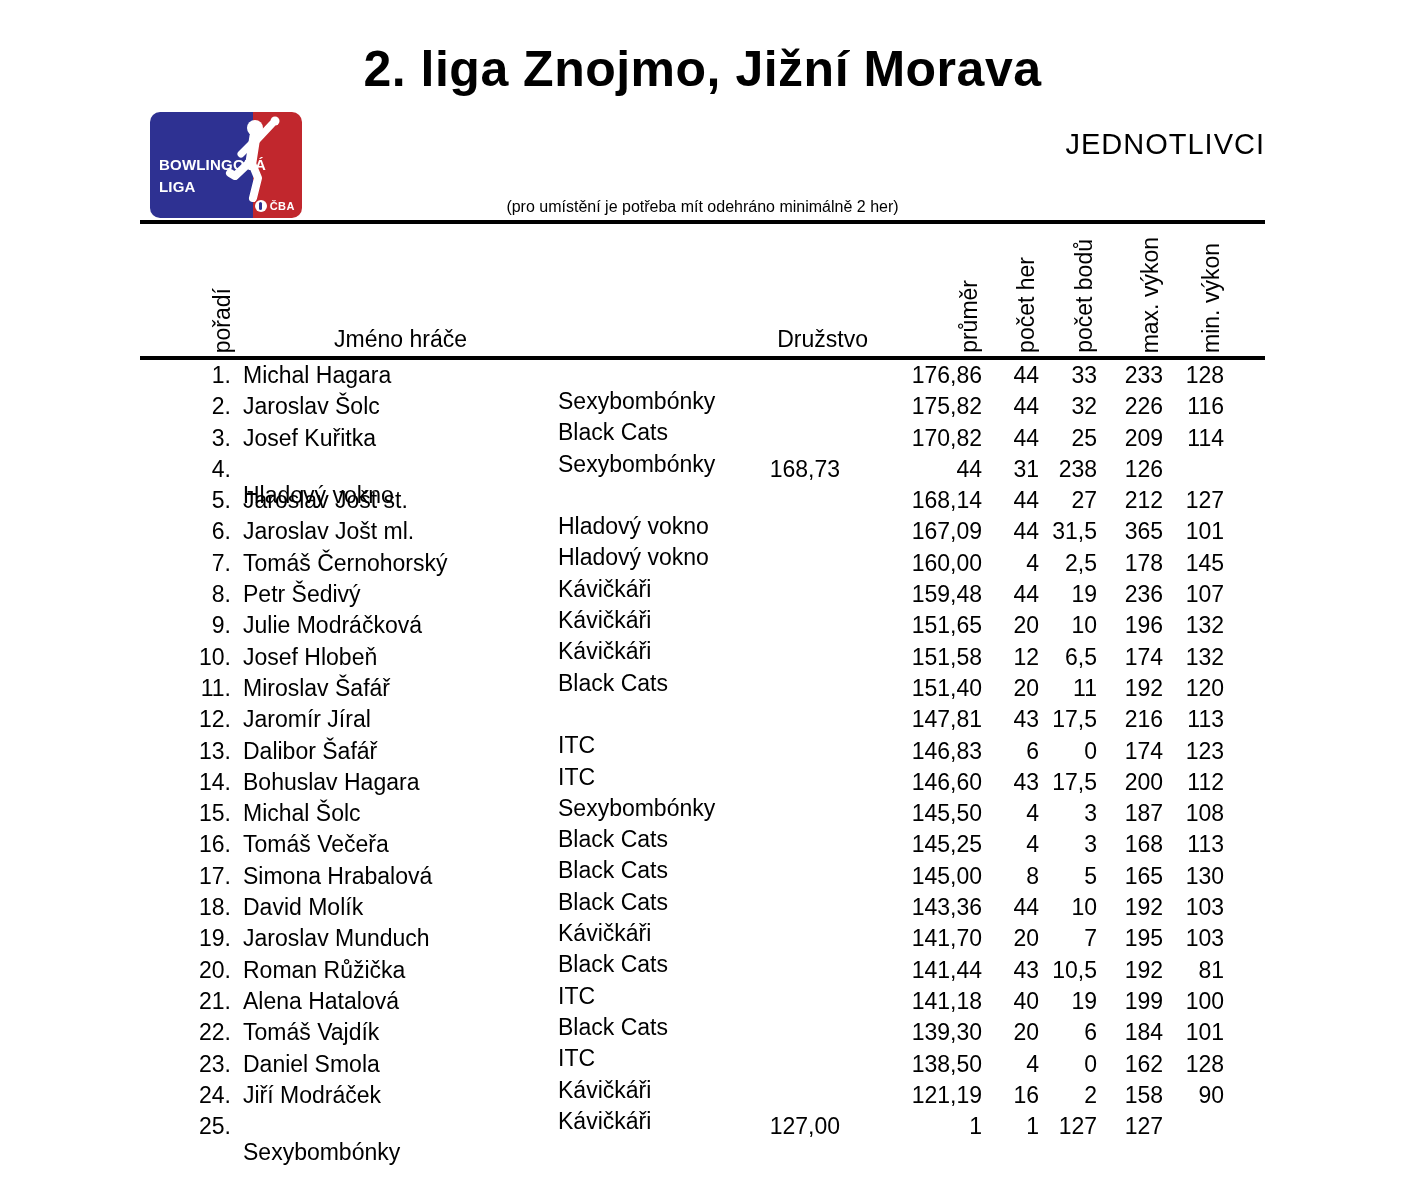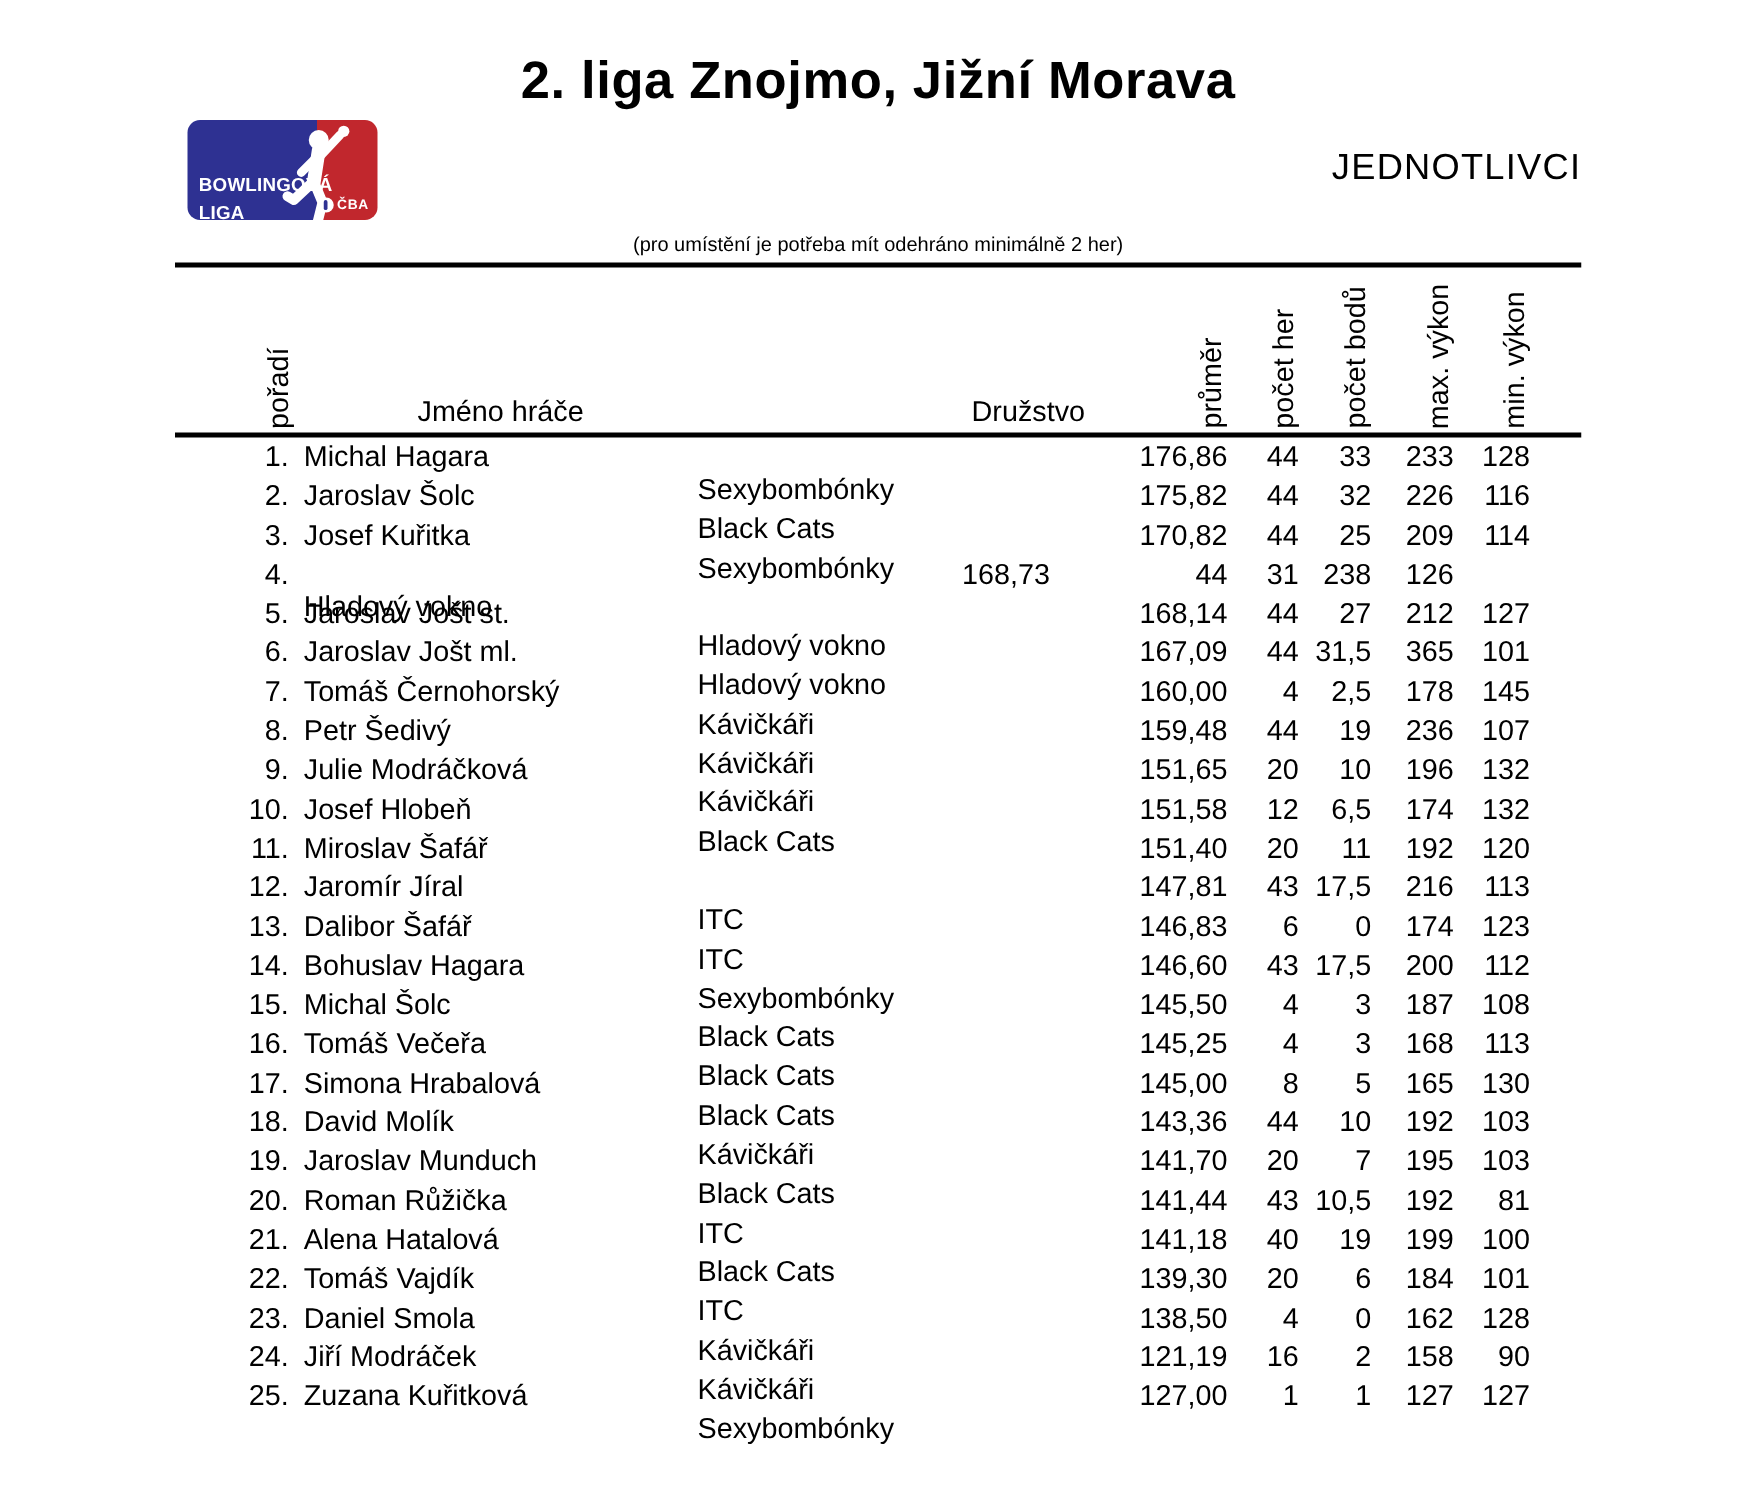--- a/index.html
+++ b/index.html
@@ -16,21 +16,21 @@
     overflow: hidden;
   }
   .content {
     position: absolute;
     left: 140px;
     top: 0;
     width: 1125px;
   }
   .title {
     padding-top: 40px;
-    font-size: 42px;
+    font-size: 50px;
     font-weight: bold;
     text-align: center;
     letter-spacing: 0.5px;
   }
   .subtitle {
     padding-top: 30px;
     font-size: 29px;
     font-weight: normal;
     text-align: right;
     letter-spacing: 1px;
@@ -44,23 +44,23 @@
     margin-top: 4px;
     height: 3px;
     border-top: 2px solid #000;
     border-bottom: 2px solid #000;
   }
 
   
   .logo {
     position: absolute;
     left: 150px;
-    top: 96px;
+    top: 112px;
     width: 152px;
-    height: 80px;
+    height: 106px;
     border-radius: 10px;
     background: linear-gradient(to right, var(--logo-blue, #2e3192) 0 68%, var(--logo-red, #c1272d) 68% 100%);
     overflow: hidden;
   }
   .logo-text {
     position: absolute;
     left: 9px;
     top: 42px;
     color: #fff;
     font-weight: bold;
@@ -461,21 +461,20 @@
     <div class="td-team">Kávičkáři</div>
     <div class="num">121,19</div>
     <div class="num">16</div>
     <div class="num">2</div>
     <div class="num">158</div>
     <div class="num">90</div>
   </div>
 
   <div class="grid-row tr">
     <div class="td-rank">25.</div>
-    <div class="td-name">Zuzana Kuřitková</div>
     <div class="td-team">Sexybombónky</div>
     <div class="num">127,00</div>
     <div class="num">1</div>
     <div class="num">1</div>
     <div class="num">127</div>
     <div class="num">127</div>
   </div>
 </div>
     </div>
   </div>

